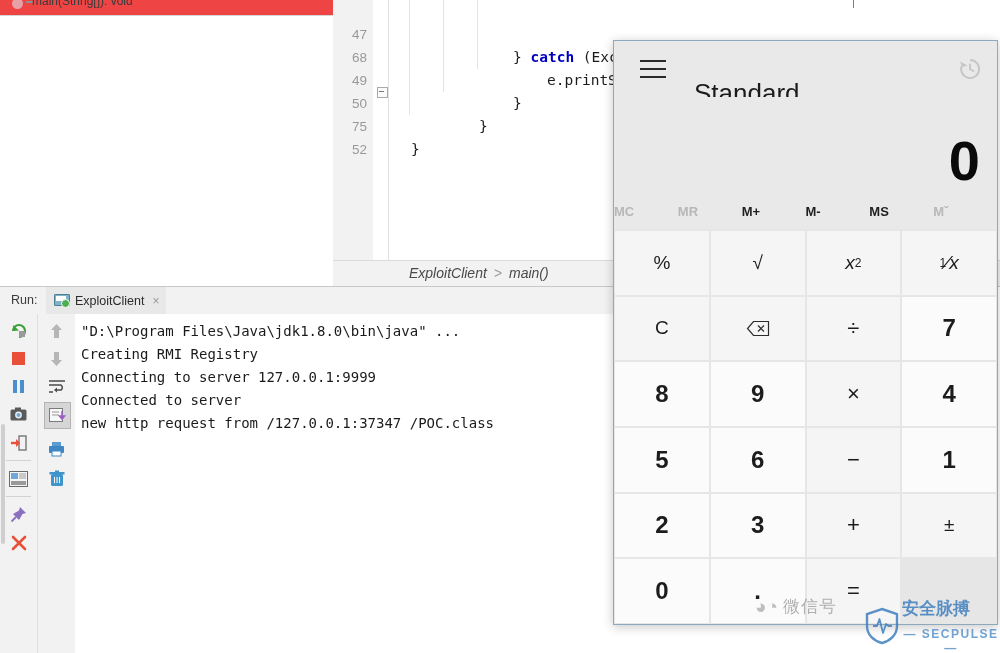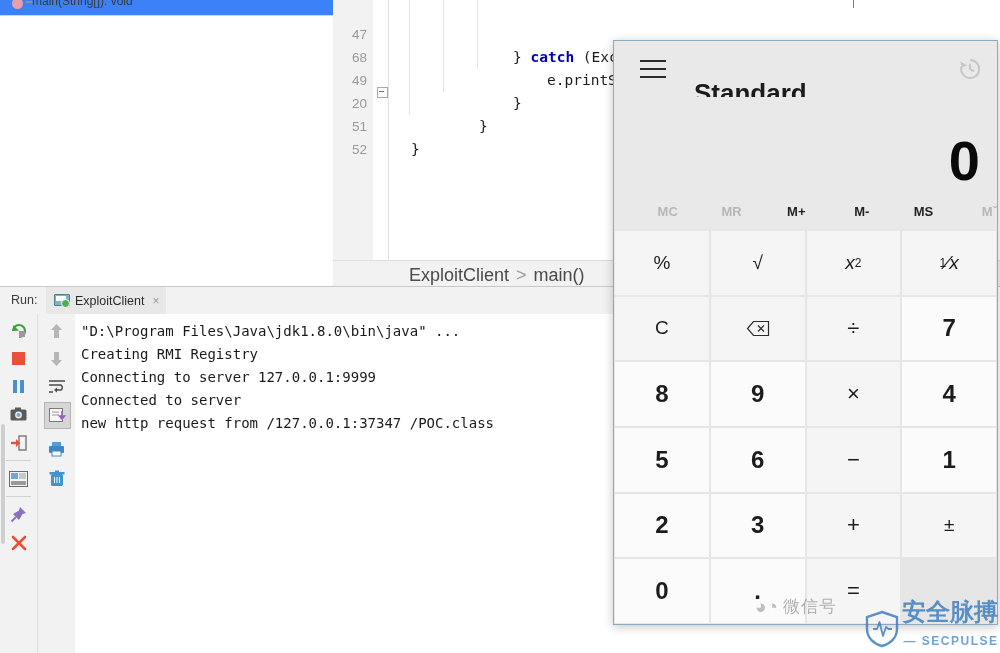--- a/index.html
+++ b/index.html
@@ -21,21 +21,21 @@
     position: absolute;
     inset: 0;
     background: #ffffff;
   }
 
   
   .struct-strip {
     position: absolute;
     left: 0; top: 0;
     width: 333px; height: 15px;
-    background: #3b82f6;
+    background: #ef4444;
     overflow: hidden;
   }
   .struct-item {
     position: absolute;
     left: 32px; top: -6px;
     font-size: 12px;
     color: #3a3a3a;
     white-space: nowrap;
   }
   .struct-dot {
@@ -144,23 +144,24 @@
   .breadcrumb-bar {
     position: absolute;
     left: 333px; top: 260px;
     width: 667px; height: 26px;
     background: #f2f2f2;
     border-top: 1px solid #dcdcdc;
   }
   .breadcrumb {
     position: absolute;
     left: 76px; top: 4px;
-    font-size: 18px;
+    font-size: 14px;
     color: #4a4a4a;
     white-space: nowrap;
+    font-style: italic;
   }
   .breadcrumb .crumb-sep { color: #9a9a9a; padding: 0 7px; }
 
   
   .run-window {
     position: absolute;
     left: 0; top: 286px;
     width: 1000px; height: 367px;
     background: #ffffff;
     border-top: 1px solid #c8c8c8;
@@ -341,21 +342,21 @@
   .hamburger span {
     display: block;
     height: 2px;
     background: #2a2a2a;
     width: 100%;
   }
   .calc-mode {
     font-size: 26px;
     color: #1b1b1b;
     margin-left: 28px;
-    font-weight: 700;
+    font-weight: 400;
     margin-top: 48px;
   }
   .history-icon {
     margin-left: auto;
     color: #c4c4c4;
     display: flex;
     align-items: center;
   }
   .calc-display {
     background: #e9e9e9;
@@ -375,21 +376,21 @@
   }
   .calc-memrow {
     height: 36px;
     background: #e9e9e9;
     display: flex;
     flex: none;
     align-items: center;
   }
   .mem-btn {
     flex: 1;
-    text-align: right;
+    text-align: left;
     font-size: 13px;
     font-weight: bold;
     color: #1f1f1f;
   }
   .mem-btn.disabled { color: #b7b7b7; }
   .calc-pad {
     flex: 1;
     display: grid;
     grid-template-columns: repeat(4, 1fr);
     grid-auto-rows: 1fr;
@@ -440,21 +441,21 @@
   .wm-logo {
     position: absolute;
     left: 865px; top: 600px;
     display: flex;
     align-items: center;
     pointer-events: none;
     opacity: 0.85;
   }
   .wm-shield { margin-right: 3px; }
   .wm-cn {
-    font-size: 24px;
+    font-size: 17px;
     font-weight: bold;
     color: #3f7fbf;
     letter-spacing: 0px;
     line-height: 1;
   }
   .wm-en {
     font-size: 12px;
     font-weight: bold;
     color: #5a93cc;
     letter-spacing: 1.5px;
@@ -492,25 +493,25 @@
       </div>
       <div class="code-line">
         <span class="ln">68</span>
         <span class="ctext" style="left:214px">e.printStackTrace();</span>
       </div>
       <div class="code-line">
         <span class="ln">49</span>
         <span class="ctext" style="left:180px">}</span>
       </div>
       <div class="code-line">
-        <span class="ln">20</span>
+        <span class="ln">50</span>
         <span class="ctext" style="left:146px">}</span>
       </div>
       <div class="code-line">
-        <span class="ln">51</span>
+        <span class="ln">75</span>
         <span class="ctext" style="left:78px">}</span>
       </div>
       <div class="code-line">
         <span class="ln">52</span>
         <span class="ctext" style="left:78px"></span>
       </div>
     </div>
 
     <div class="fold-marker" style="top:87px"></div>
     <div class="caret-line-hl" style="top:0px; height:8px;"></div>

